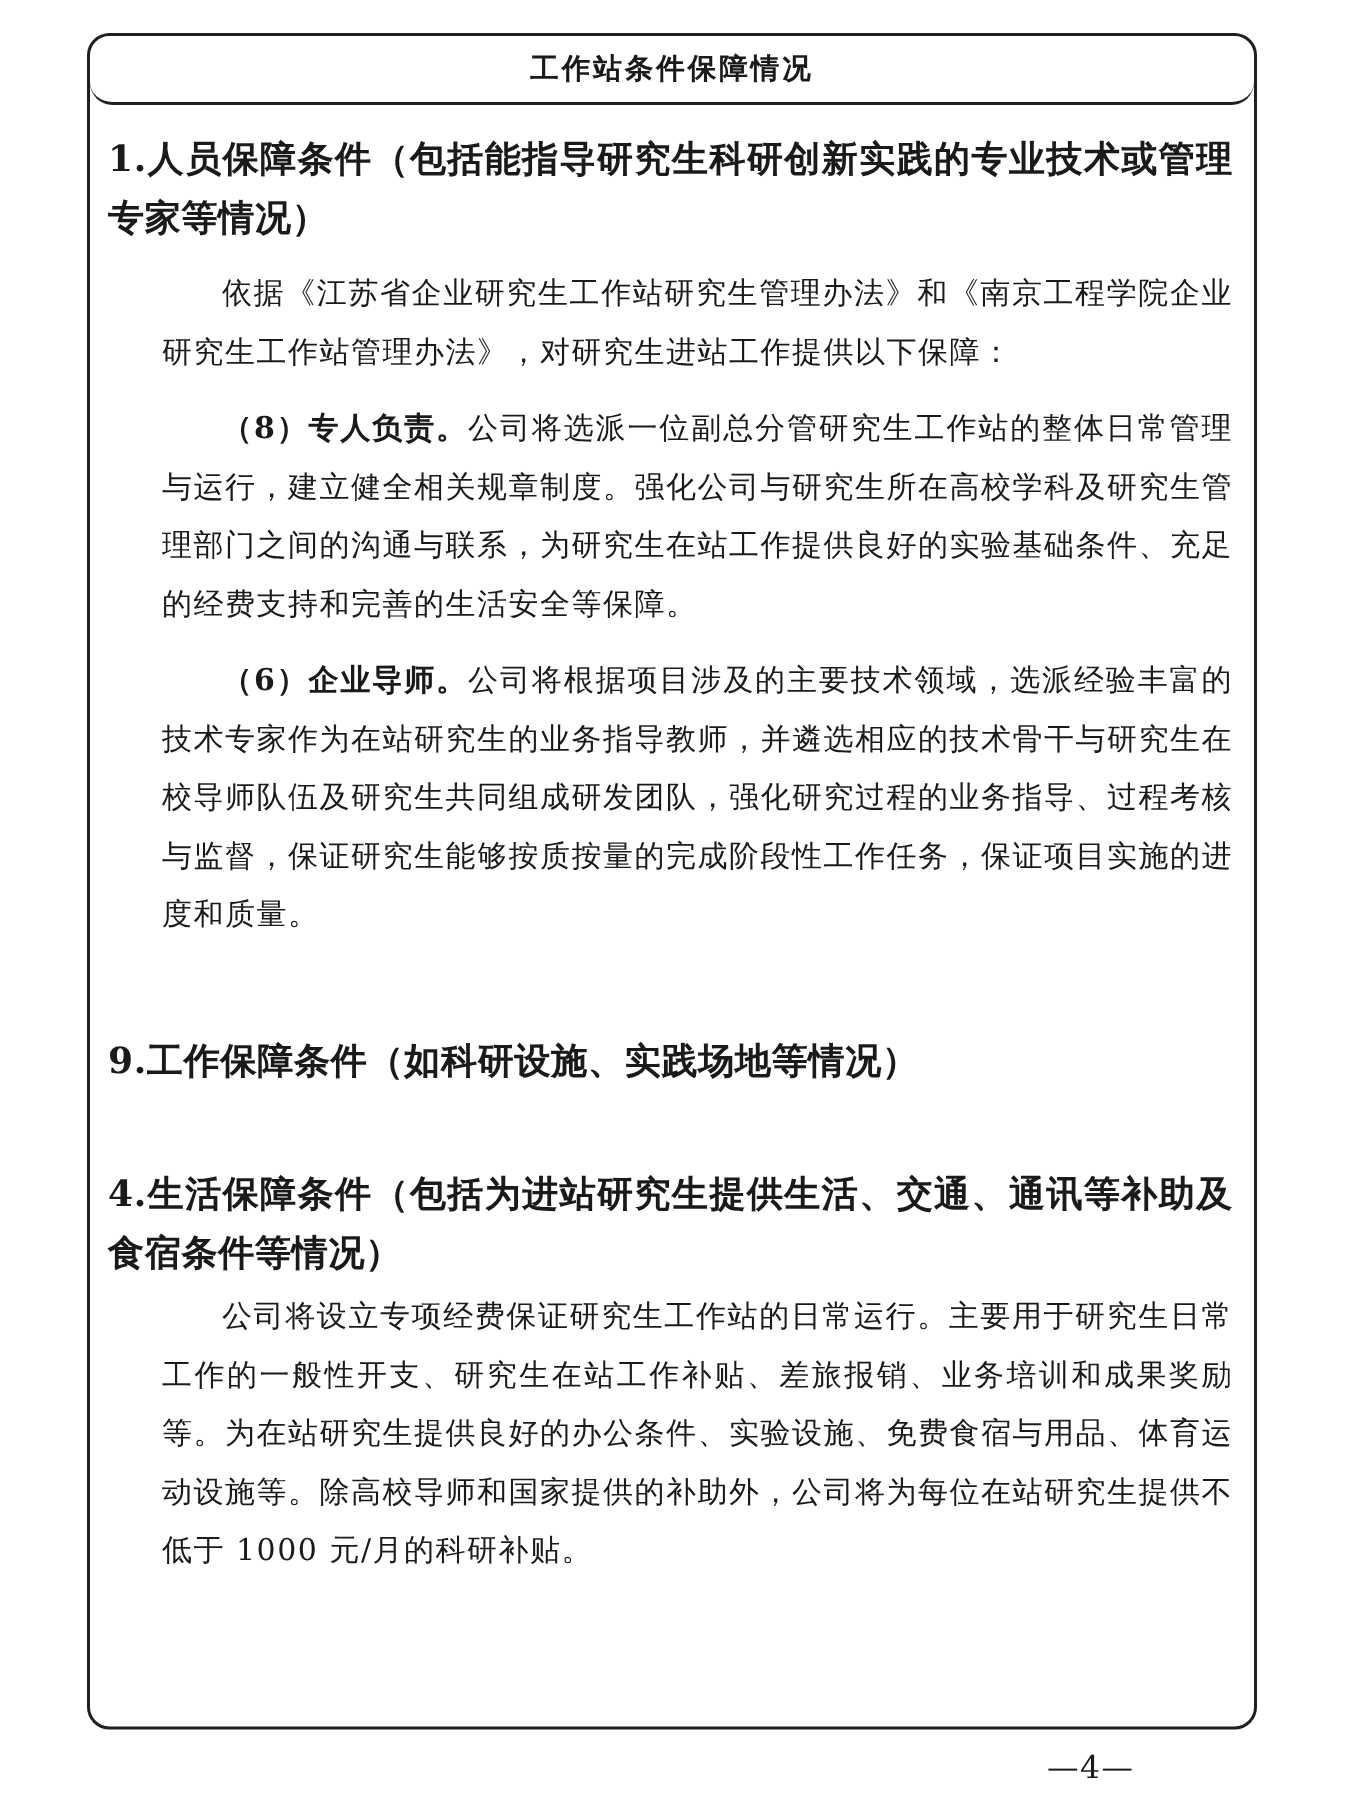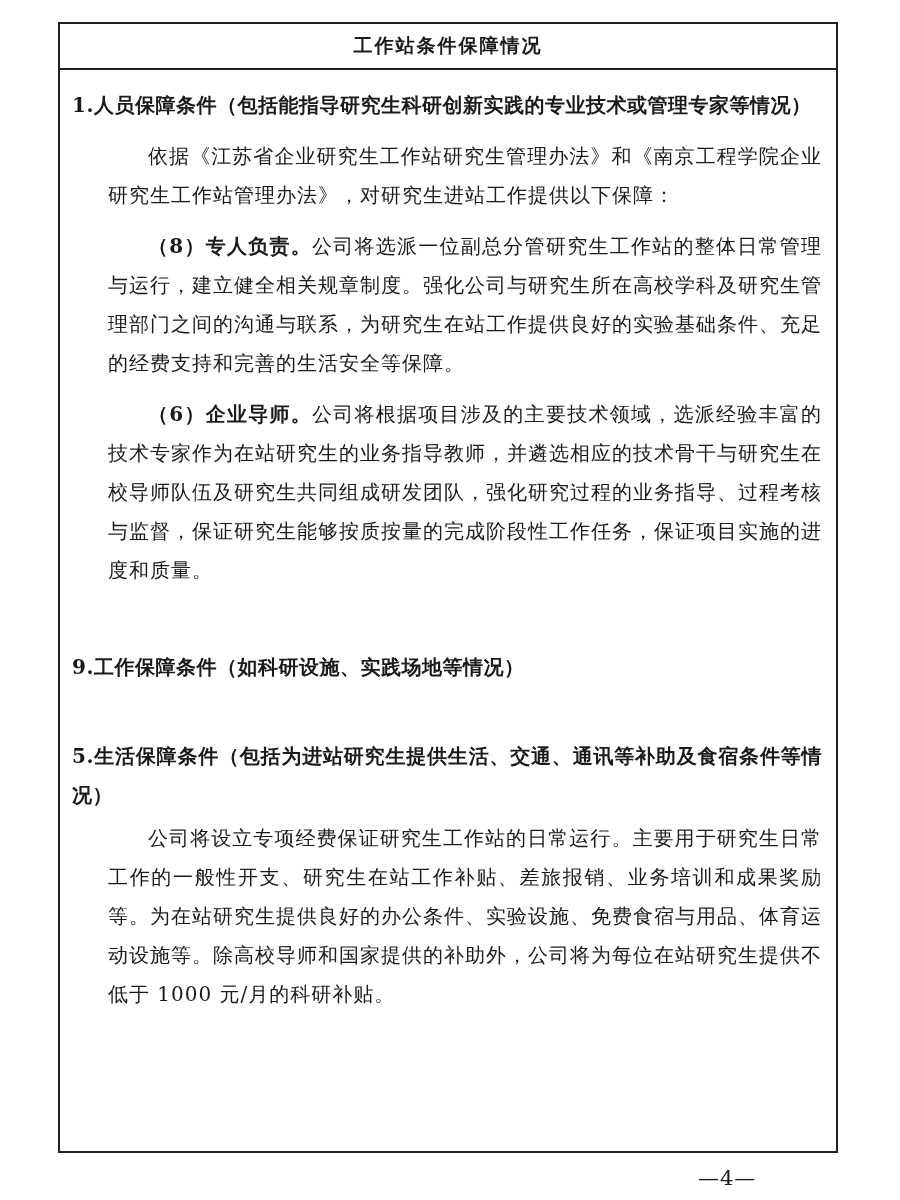--- a/index.html
+++ b/index.html
@@ -1,15 +1,15 @@
 <!DOCTYPE html>
 <html><head>
 <meta charset="utf-8">
 <style>
-  * { margin: 0; padding: 0; box-sizing: border-box; }
+  * { margin: 0; padding: 0; box-sizing: border-box; border-radius: 15px; }
   html, body { background: #ffffff; }
   .page {
     position: relative;
     width: 900px;
     height: 1200px;
     background: #ffffff;
     font-family: "DejaVu Serif", "Liberation Serif", serif;
     color: #1a1a1a;
     overflow: hidden;
   }
@@ -33,21 +33,21 @@
     letter-spacing: 2px;
   }
   .content {
     padding: 2px 14px 10px 12px;
     font-size: 20px;
     line-height: 39px;
     text-align: justify;
     letter-spacing: 1px;
   }
   .sec-heading {
-    font-size: 20px;
+    font-size: 24px;
     font-weight: bold;
     line-height: 39px;
     margin-top: 14px;
     letter-spacing: 0.5px;
   }
   .sec-heading.gap-large { margin-top: 58px; }
   .sec-heading.gap-medium { margin-top: 50px; }
   .para {
     text-indent: 2em;
     margin-top: 12px;
@@ -76,21 +76,21 @@
 
       <p class="para">依据《江苏省企业研究生工作站研究生管理办法》和《南京工程学院企业研究生工作站管理办法》，对研究生进站工作提供以下保障：</p>
 
       <p class="para"><span class="lead-bold">（8）专人负责。</span><span>公司将选派一位副总分管研究生工作站的整体日常管理与运行，建立健全相关规章制度。强化公司与研究生所在高校学科及研究生管理部门之间的沟通与联系，为研究生在站工作提供良好的实验基础条件、充足的经费支持和完善的生活安全等保障。</span></p>
 
       <p class="para"><span class="lead-bold">（6）企业导师。</span><span>公司将根据项目涉及的主要技术领域，选派经验丰富的技术专家作为在站研究生的业务指导教师，并遴选相应的技术骨干与研究生在校导师队伍及研究生共同组成研发团队，强化研究过程的业务指导、过程考核与监督，保证研究生能够按质按量的完成阶段性工作任务，保证项目实施的进度和质量。</span></p>
 
       <div class="sec-heading gap-large">9.工作保障条件（如科研设施、实践场地等情况）</div>
 
 
-      <div class="sec-heading gap-medium">5.生活保障条件（包括为进站研究生提供生活、交通、通讯等补助及食宿条件等情况）</div>
+      <div class="sec-heading gap-medium">4.生活保障条件（包括为进站研究生提供生活、交通、通讯等补助及食宿条件等情况）</div>
 
       <p class="para tight">公司将设立专项经费保证研究生工作站的日常运行。主要用于研究生日常工作的一般性开支、研究生在站工作补贴、差旅报销、业务培训和成果奖励等。为在站研究生提供良好的办公条件、实验设施、免费食宿与用品、体育运动设施等。除高校导师和国家提供的补助外，公司将为每位在站研究生提供不低于 1000 元/月的科研补贴。</p>
 
     </div>
   </div>
 
   <div class="footer-page-number">—4—</div>
 </div>
 
 </body></html>

